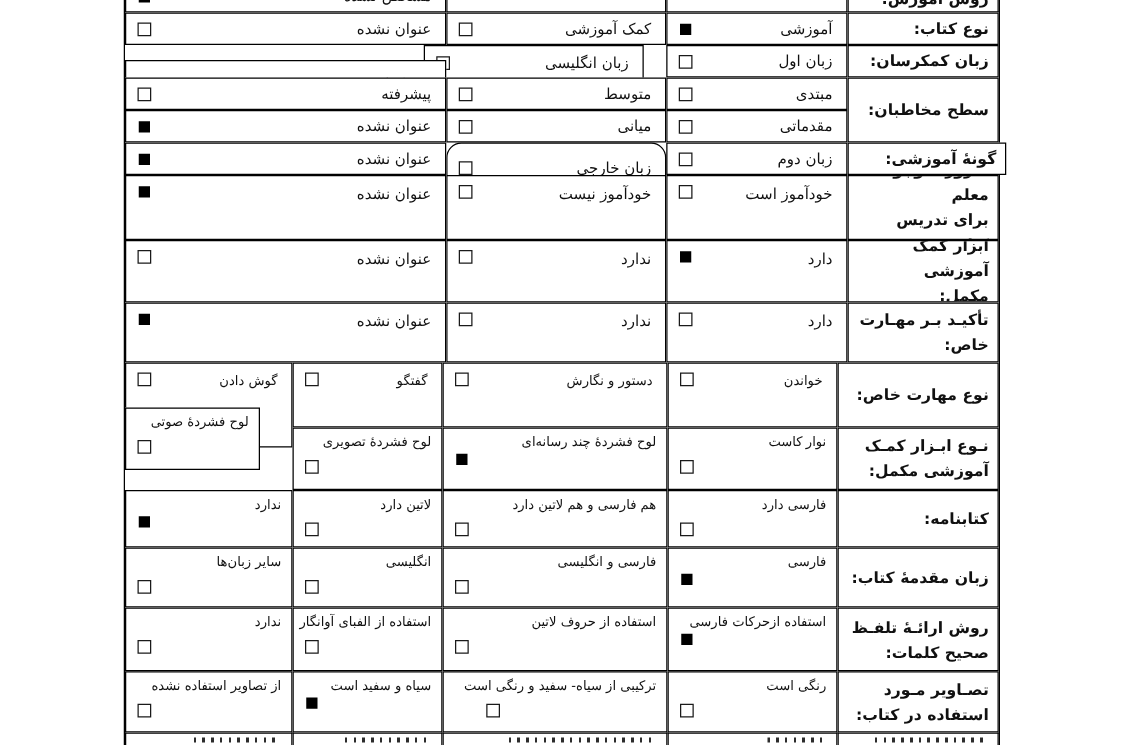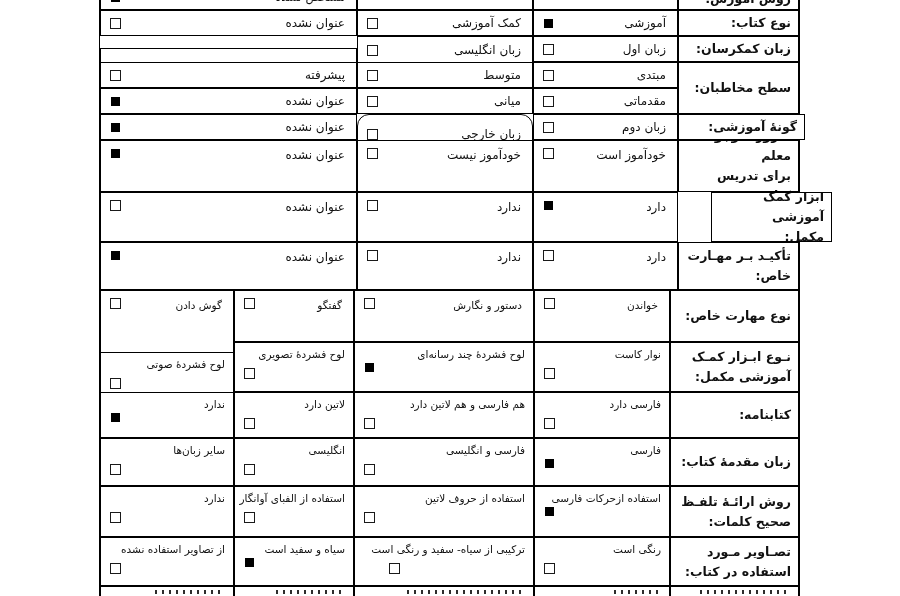--- a/index.html
+++ b/index.html
@@ -77,21 +77,21 @@
     </div>
     <div class="cell label-cell" style="left: 578px; top: 36px; width: 121px; height: 26px;">
       <span class="label-text">زبان کمکرسان:</span>
     </div>
     <div class="cell" style="left: 433px; top: 36px; width: 145px; height: 26px;">
       <div class="optA">
         <span class="opt">زبان اول</span>
         <span class="cb" aria-checked="false"></span>
       </div>
     </div>
-    <div class="cell" style="left: 257px; top: 36px; width: 176px; height: 28px;">
+    <div class="cell" style="left: 239px; top: 36px; width: 176px; height: 28px;">
       <div class="optA">
         <span class="opt">زبان انگلیسی</span>
         <span class="cb" aria-checked="false"></span>
       </div>
     </div>
     <div class="cell" style="left: 0px; top: 48px; width: 257px; height: 39px;">
       <div class="optA">
         <span class="opt">هیچ کدام</span>
         <span class="cb filled" aria-checked="true"></span>
       </div>
@@ -171,21 +171,21 @@
         <span class="opt">خودآموز نیست</span>
         <span class="cb" aria-checked="false"></span>
       </div>
     </div>
     <div class="cell" style="left: 0px; top: 140px; width: 257px; height: 52px;">
       <div class="optA top">
         <span class="opt">عنوان نشده</span>
         <span class="cb filled" aria-checked="true"></span>
       </div>
     </div>
-    <div class="cell label-cell" style="left: 578px; top: 192px; width: 121px; height: 50px; margin-left: 33px;">
+    <div class="cell label-cell" style="left: 578px; top: 192px; width: 121px; height: 50px;">
       <span class="label-text">ابزار کمک آموزشی
 مکمل:</span>
     </div>
     <div class="cell" style="left: 433px; top: 192px; width: 145px; height: 50px;">
       <div class="optA top">
         <span class="opt">دارد</span>
         <span class="cb filled" aria-checked="true"></span>
       </div>
     </div>
     <div class="cell" style="left: 257px; top: 192px; width: 176px; height: 50px;">
@@ -264,21 +264,21 @@
         <span class="opt">لوح فشردۀ چند رسانه‌ای</span>
         <span class="cb filled" aria-checked="true"></span>
       </div>
     </div>
     <div class="cell" style="left: 134px; top: 342px; width: 120px; height: 50px;">
       <div class="optB sectB">
         <span class="opt">لوح فشردۀ تصویری</span>
         <span class="cb" aria-checked="false"></span>
       </div>
     </div>
-    <div class="cell" style="left: 0px; top: 352px; width: 134px; height: 50px;">
+    <div class="cell" style="left: 0px; top: 326px; width: 108px; height: 50px;">
       <div class="optB sectB">
         <span class="opt">لوح فشردۀ صوتی</span>
         <span class="cb" aria-checked="false"></span>
       </div>
     </div>
     <div class="cell label-cell" style="left: 570px; top: 392px; width: 129px; height: 46px;">
       <span class="label-text">کتابنامه:</span>
     </div>
     <div class="cell" style="left: 434px; top: 392px; width: 136px; height: 46px;">
       <div class="optB sectB">

